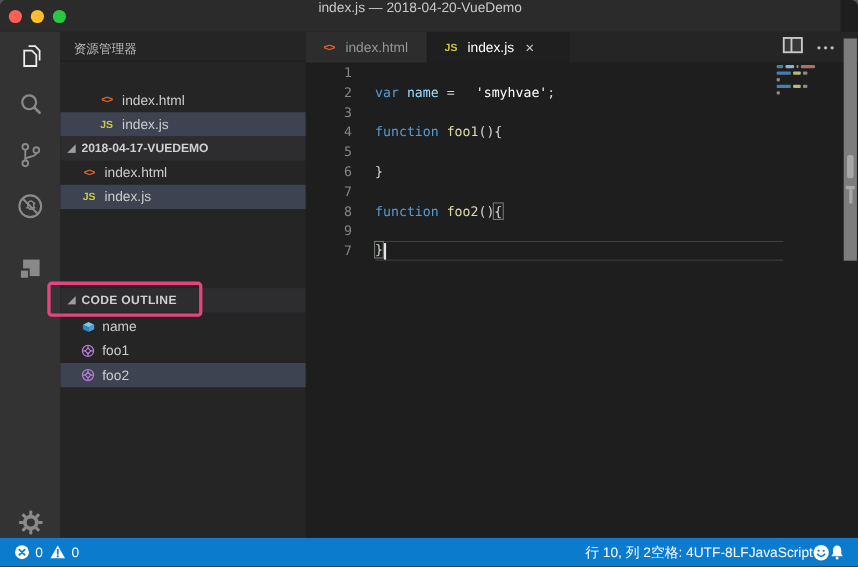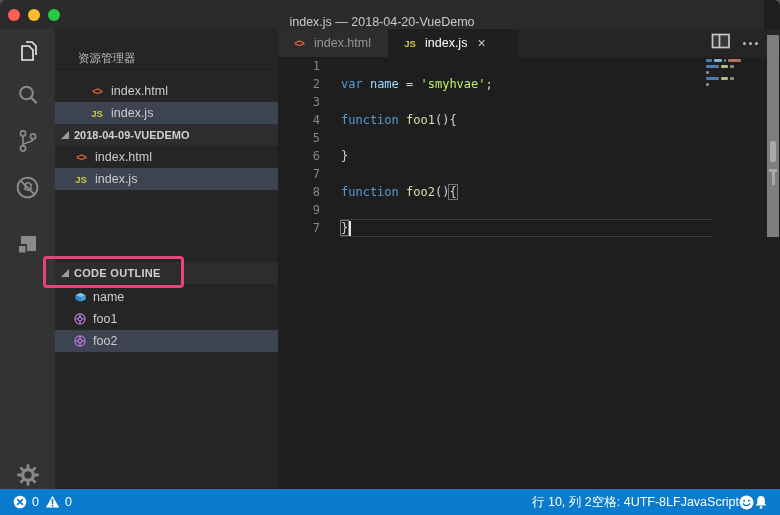--- a/index.html
+++ b/index.html
@@ -3,34 +3,34 @@
 <meta charset="utf-8">
 <style>
   * { margin:0; padding:0; box-sizing:border-box; }
   html,body { background:#555; }
   body { font-family:"Liberation Sans","DejaVu Sans",sans-serif; }
   .window { position:relative; width:780px; height:515px; background:#1e1e1e; overflow:hidden;
             border-radius:6px 6px 0 0; }
 
   
   .titlebar { position:absolute; left:0; top:0; width:764px; height:29px; background:#2b2b2b;
-              display:flex; align-items:flex-end; }
+              display:flex; align-items:flex-start; }
   .traffic { position:absolute; left:8px; top:0; height:29px; display:flex; align-items:center; gap:8px; }
   .tl { width:12px; height:12px; border-radius:50%; display:inline-block; }
   .tl.red{ background:#ff5f57; } .tl.yellow{ background:#febc2e; } .tl.green{ background:#28c840; }
   .win-title { width:100%; text-align:center; font-size:12.5px; color:#c9c9c9; }
 
   
   .activitybar { position:absolute; left:0; top:29px; width:55px; height:460px; background:#333333; }
   .ab-item { position:absolute; left:0; width:55px; height:44px; display:flex; align-items:center; justify-content:center; }
 
   
   .sidebar { position:absolute; left:55px; top:29px; width:223px; height:460px; background:#252526; }
-  .sb-title { position:absolute; top:18px; left:0; right:0; height:23px; display:flex; align-items:center;
-              padding-left:23px; font-size:11.5px; color:#bdbdbd; border-bottom:1px solid #1e1e1e; }
+  .sb-title { position:absolute; top:4px; left:0; right:0; height:23px; display:flex; align-items:center;
+              padding-left:12px; font-size:11.5px; color:#bdbdbd; border-bottom:1px solid #1e1e1e; }
   .row { position:absolute; left:0; right:0; height:22px; display:flex; align-items:center; font-size:12.5px; color:#cccccc; }
   .row.header { background:#2d2d30; font-size:11px; font-weight:700; color:#d0d0d0; padding-left:6px; }
   .row.selected { background:#3d4350; }
   .twistie { width:8px; height:8px; margin-right:5px; clip-path:polygon(100% 0,100% 100%,0 100%); background:#9d9d9d; flex:0 0 auto; }
   .fic { display:inline-flex; width:18px; justify-content:center; margin-right:5px; flex:0 0 auto;
          font-weight:700; font-family:"Liberation Sans",sans-serif; }
   .fic.html { color:#e0662e; font-size:10px; letter-spacing:-1px; }
   .fic.js { color:#cbcb41; font-size:9.5px; }
   .indent-open { padding-left:33px; }
   .indent-root { padding-left:17px; }
@@ -53,21 +53,21 @@
   .dots i { width:3px; height:3px; border-radius:50%; background:#bdbdbd; }
 
   
   .editor { position:absolute; left:278px; top:57px; width:502px; height:432px; background:#1e1e1e; }
   .current-line { position:absolute; left:63px; top:162px; width:371px; height:18px;
                   border-top:1px solid #3e3e3e; border-bottom:1px solid #3e3e3e; z-index:0; }
   .code-line { position:relative; z-index:1; height:18px; display:flex; align-items:center;
                font-family:"DejaVu Sans Mono","Liberation Mono",monospace; font-size:12px; }
   .ln { width:42px; text-align:right; color:#858585; flex:0 0 auto; }
   .code { margin-left:21px; white-space:pre; color:#d4d4d4; }
-  .kw{ color:#569cd6; } .vr{ color:#9cdcfe; } .st{ color:#bef264; } .fn{ color:#dcdcaa; } .pn{ color:#d4d4d4; }
+  .kw{ color:#569cd6; } .vr{ color:#9cdcfe; } .st{ color:#ffffff;margin-left:12px; } .fn{ color:#dcdcaa; } .pn{ color:#d4d4d4; }
   .bracket { outline:1px solid #6e7a6e; }
   .cursor { display:inline-block; width:2px; height:15px; background:#e6e6e6; vertical-align:middle; margin-left:1px; }
 
   
   .minimap { position:absolute; left:428px; top:2px; width:60px; }
   .mm-row { display:flex; gap:2px; height:3px; margin-bottom:3px; }
   .mm-row i { display:block; height:3px; border-radius:1px; }
   .mm-b{ background:#4a7daa; } .mm-lb{ background:#86b3d1; } .mm-o{ background:#b0705a; }
   .mm-y{ background:#b8b87a; } .mm-g{ background:#8a8a8a; }
 
@@ -159,21 +159,21 @@
       <span class="fic html">&lt;&gt;</span>
       <span>index.html</span>
     </div>
     <div class="row indent-open selected" style="top:73px;">
       <span class="fic js">JS</span>
       <span>index.js</span>
     </div>
 
     <div class="row header" style="top:95px;">
       <span class="twistie"></span>
-      <span>2018-04-09-VUEDEMO</span>
+      <span>2018-04-17-VUEDEMO</span>
     </div>
     <div class="row indent-root" style="top:117px;">
       <span class="fic html">&lt;&gt;</span>
       <span>index.html</span>
     </div>
     <div class="row indent-root selected" style="top:139px;">
       <span class="fic js">JS</span>
       <span>index.js</span>
     </div>
 

